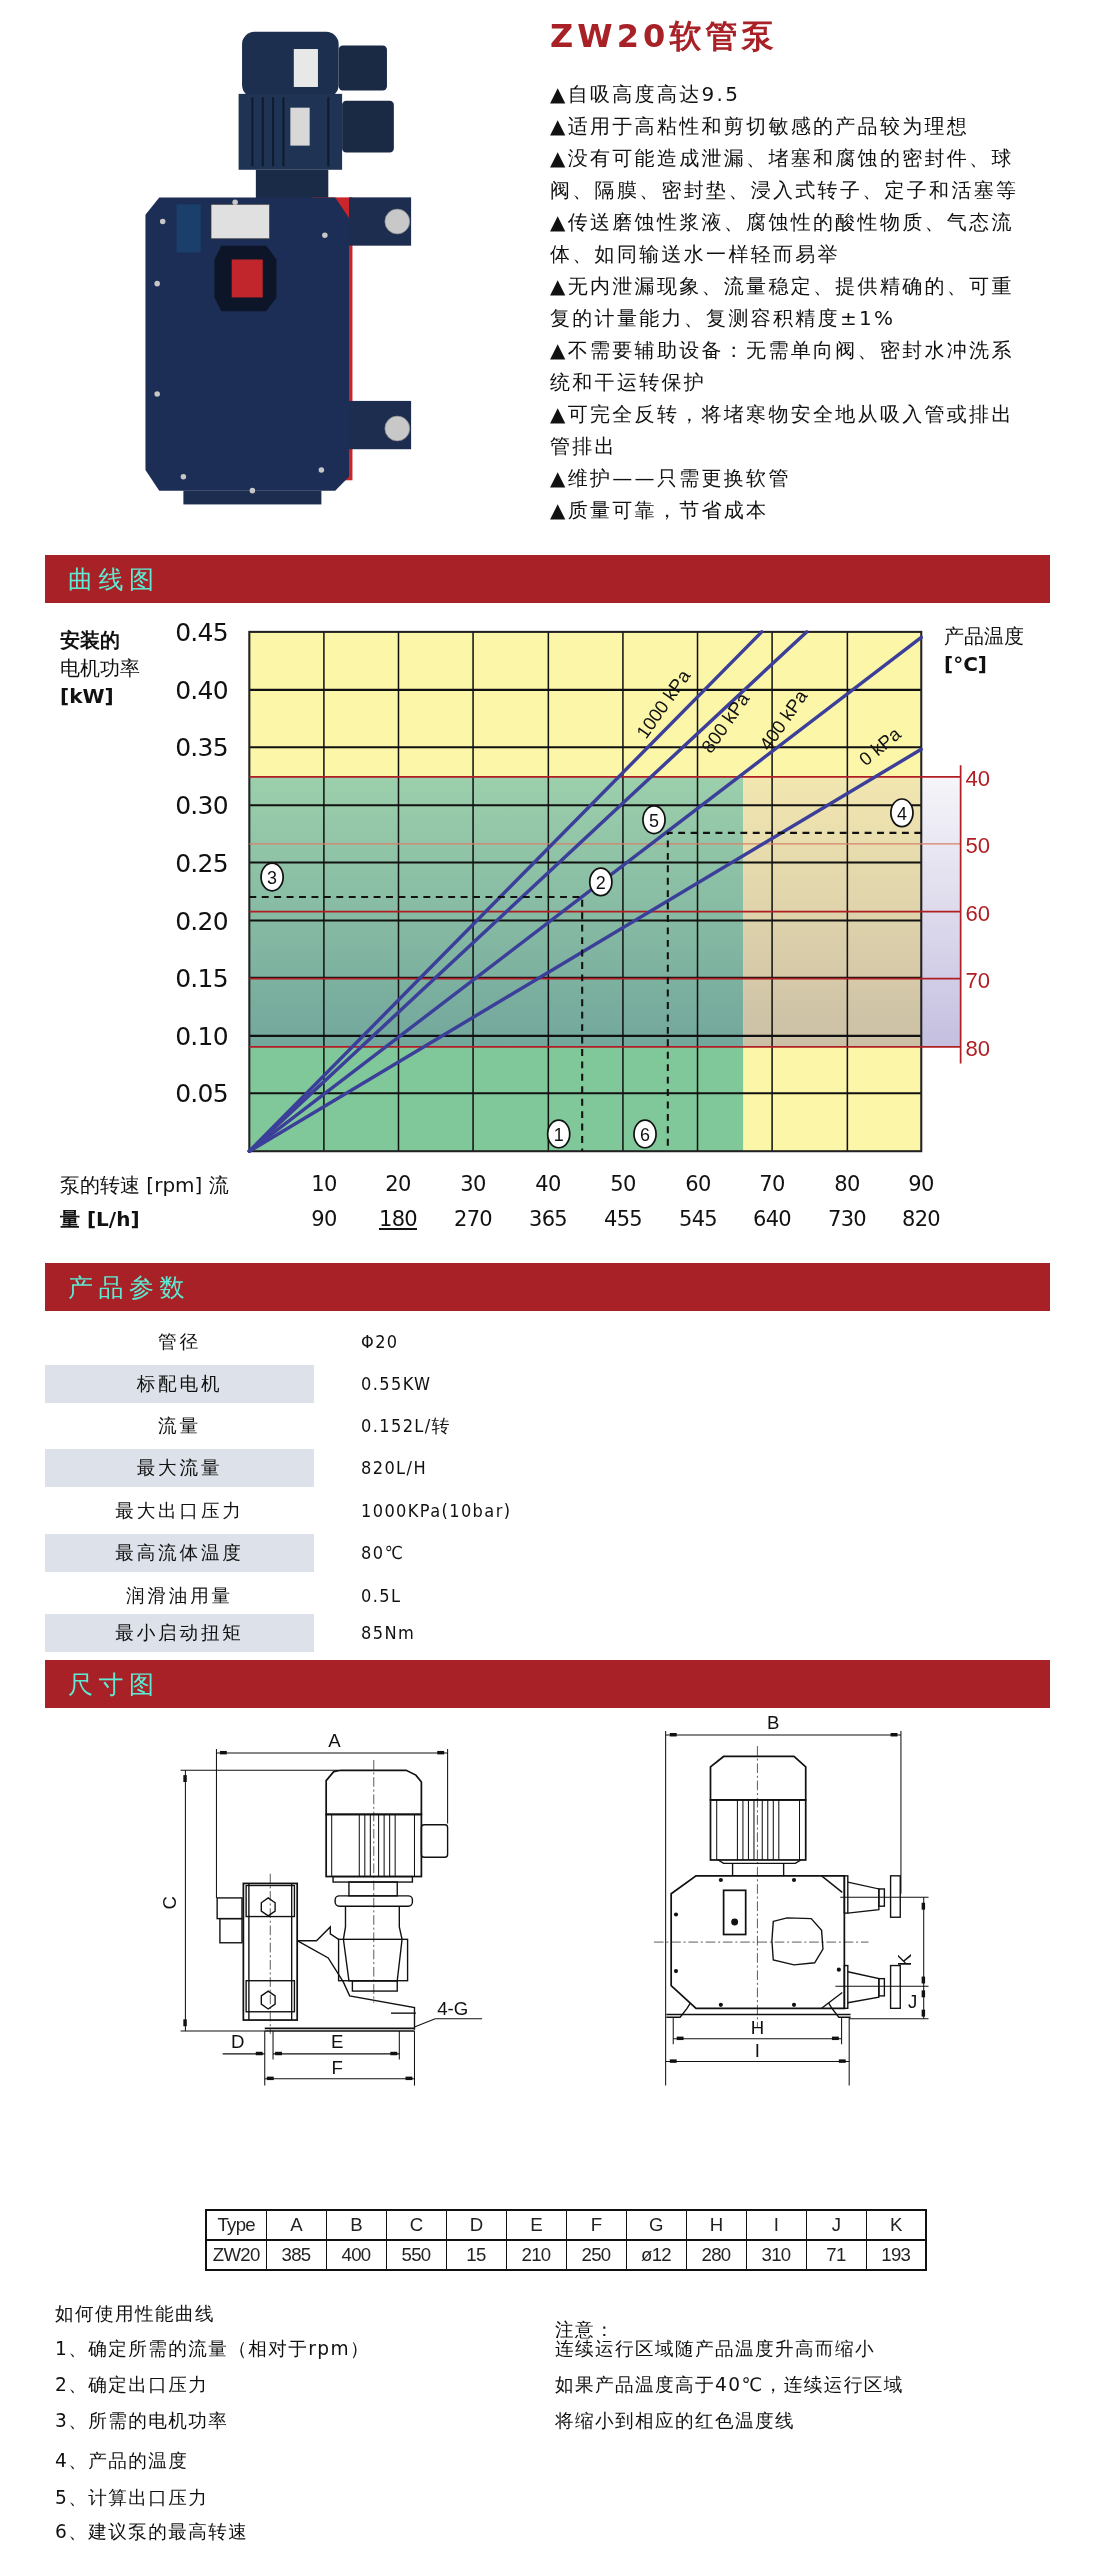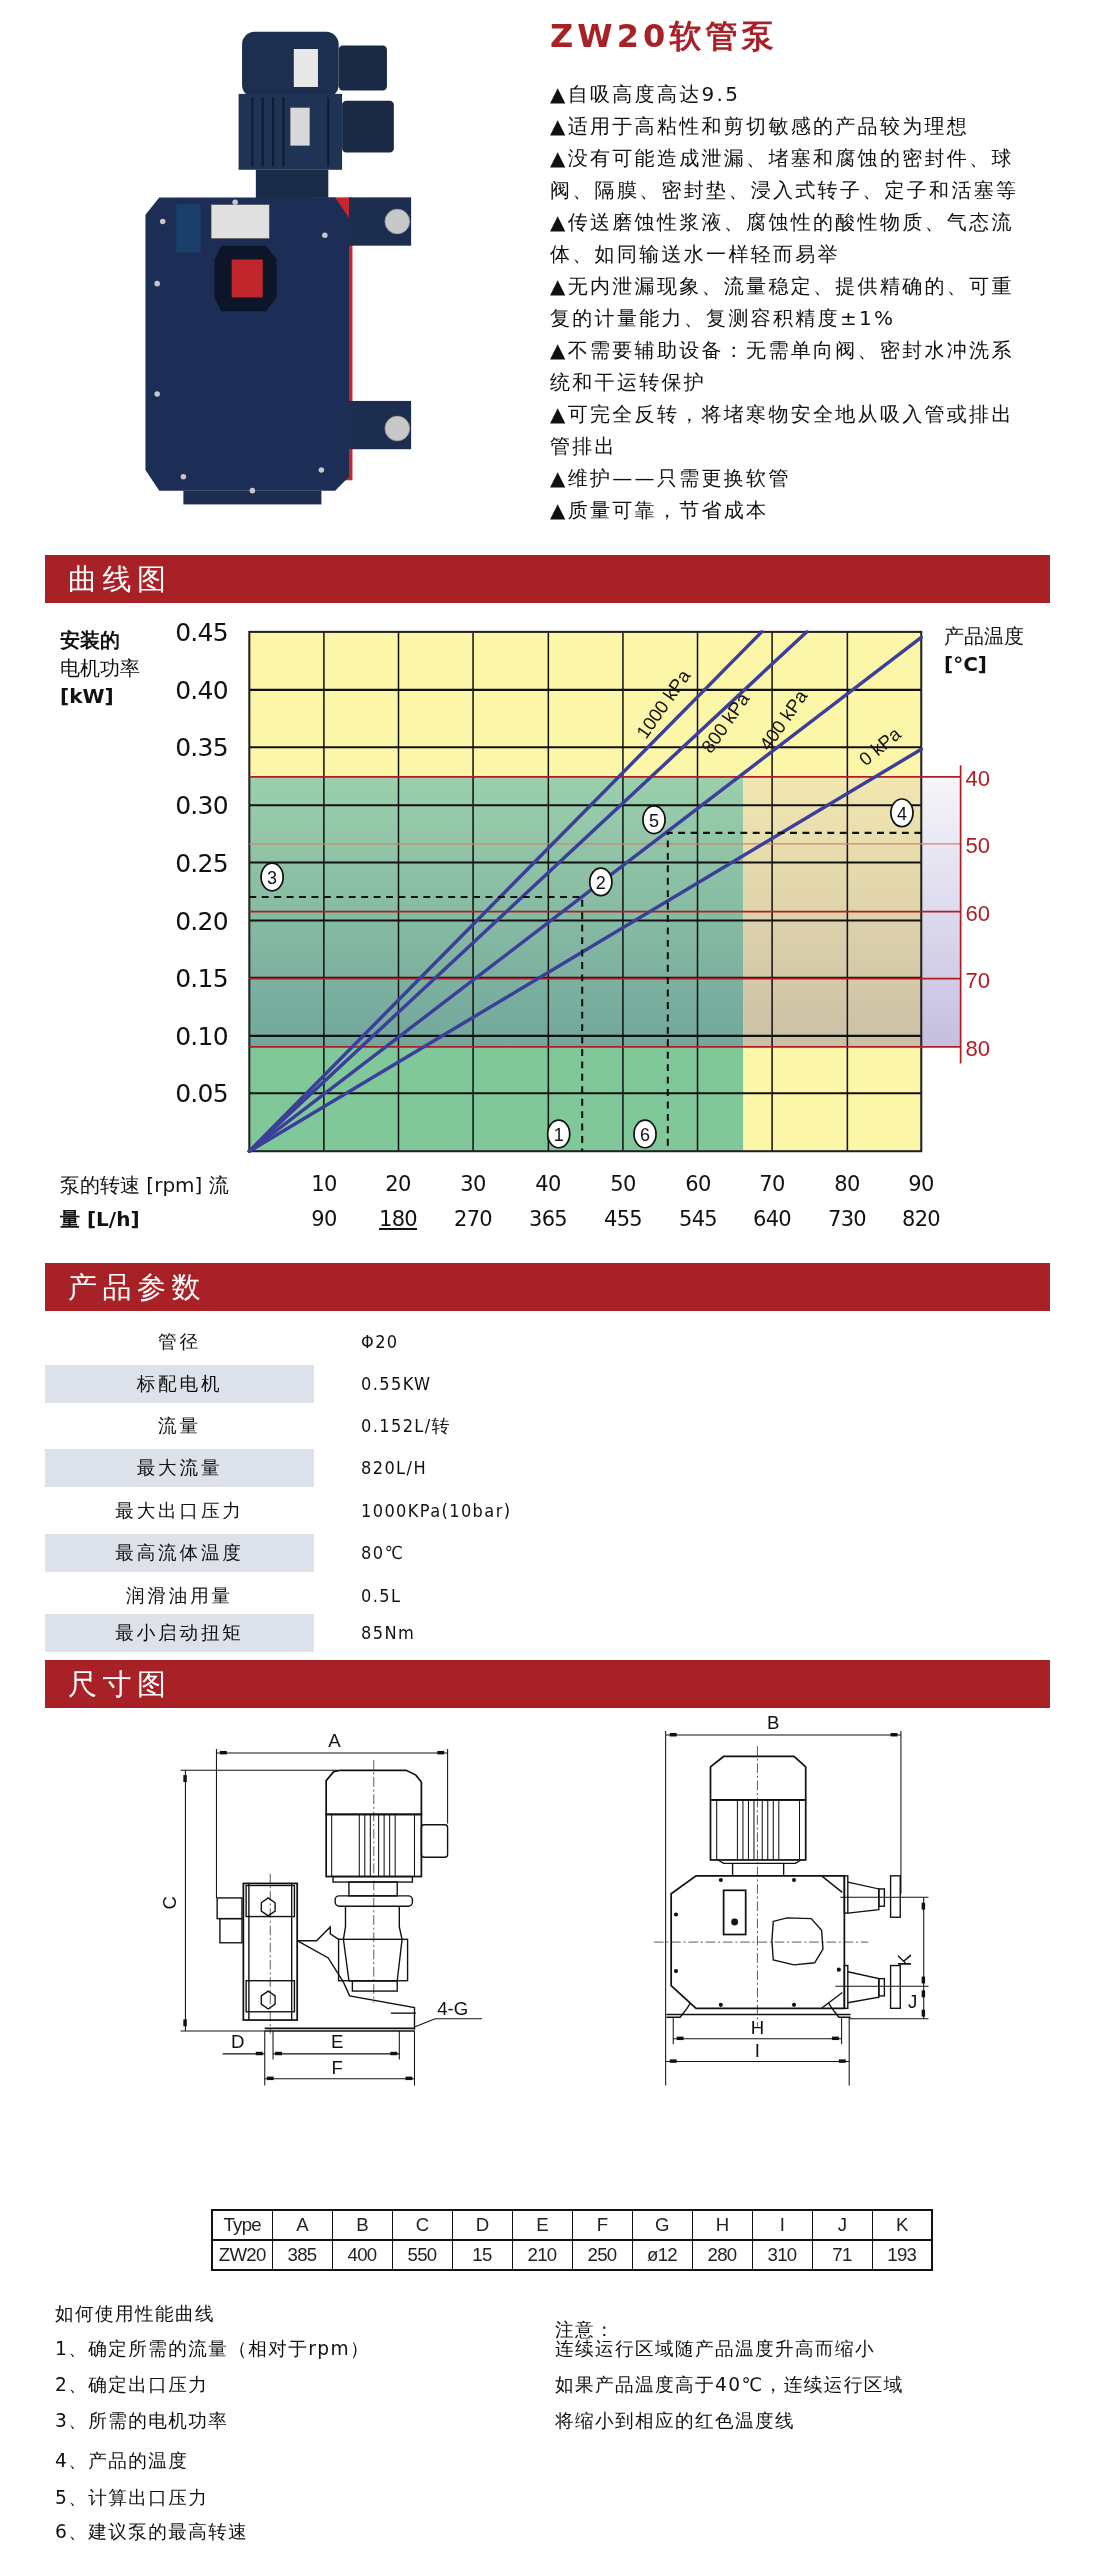--- a/index.html
+++ b/index.html
@@ -1,32 +1,32 @@
 <!DOCTYPE html>
 <html style="font-size:11px"><head>
 <meta charset="utf-8">
 <style>
   * { margin: 0; padding: 0; box-sizing: border-box; }
   html, body { width: 1096px; height: 2576px; background: #ffffff; overflow: hidden; }
   body { position: relative; font-family: "DejaVu Sans", sans-serif; color: #111; }
   .abs { position: absolute; }
   .section-bar { position: absolute; left: 45px; width: 1005px; height: 48px; background: #a82126; }
-  .section-bar span { position: absolute; left: 23px; top: 5.5px; color: #ffffff; font-family: "DejaVu Serif", serif; font-size: 29px; letter-spacing: 5.5px; line-height: 37px; }
+  .section-bar span { position: absolute; left: 23px; top: 5.5px; color: #5eead4; font-family: "DejaVu Serif", serif; font-size: 25px; letter-spacing: 5.5px; line-height: 37px; }
   .title { position: absolute; left: 550px; top: 18px; color: #a82126; font-size: 32px; font-weight: bold; letter-spacing: 4.1px; line-height: 37px; }
   .features { position: absolute; left: 550px; top: 62px; width: 483px; margin-top: 16px; }
   .features div { font-size: 20px; line-height: 32px; letter-spacing: 2.3px; white-space: nowrap; color: #111; }
   .photo { position: absolute; left: 142px; top: 21px; width: 276px; height: 508px; }
   .yl { position: absolute; font-size: 25px; color: #111; transform: translateY(-50%); text-align: right; width: 62px; left: 166px; letter-spacing: -0.7px; }
   .xl { position: absolute; font-size: 21px; color: #111; transform: translate(-50%, -50%); letter-spacing: -0.7px; }
   .axis-title { position: absolute; font-size: 20px; font-weight: bold; line-height: 28px; color: #111; }
   .param-row { position: absolute; left: 45px; width: 967px; height: 38px; }
   .param-row .lab { position: absolute; left: 0; top: 0; width: 269px; height: 38px; line-height: 38px; text-align: center; font-size: 18.6px; letter-spacing: 2.8px; }
   .param-row.shade .lab { background: #dde2ea; }
   .param-row .val { position: absolute; left: 316px; top: 0; height: 38px; line-height: 38px; font-size: 18px; letter-spacing: 1.4px; font-family: "DejaVu Sans Condensed", "DejaVu Sans", sans-serif; }
-  .dim-table { position: absolute; left: 211px; top: 2209px; border-collapse: collapse; border: 2.1px solid #111; }
+  .dim-table { position: absolute; left: 205px; top: 2209px; border-collapse: collapse; border: 2.1px solid #111; }
   .dim-table td { width: 60px; height: 30px; border: 1.4px solid #111; text-align: center; font-size: 18.6px; font-family: "Liberation Sans", sans-serif; letter-spacing: -0.7px; color: #222; transform: none; }
   .dim-table tr:first-child td { border-bottom-width: 2.8px; }
   .notes { position: absolute; font-size: 18.6px; letter-spacing: 1.4px; white-space: nowrap; color: #111; }
   .notes div { position: absolute; left: 0; white-space: nowrap; transform: translateY(-50%); }
   svg text { font-family: "Liberation Sans", sans-serif; }
 </style>
 </head>
 <body>
 
 <div class="photo">

